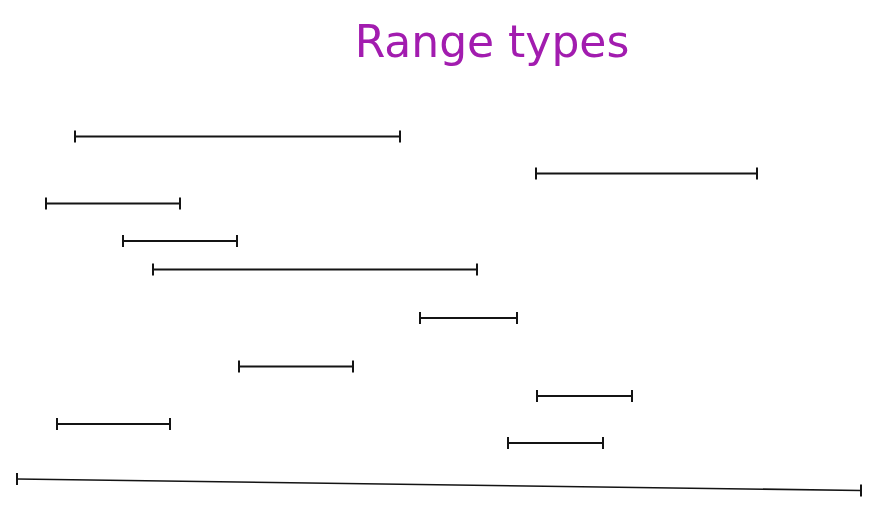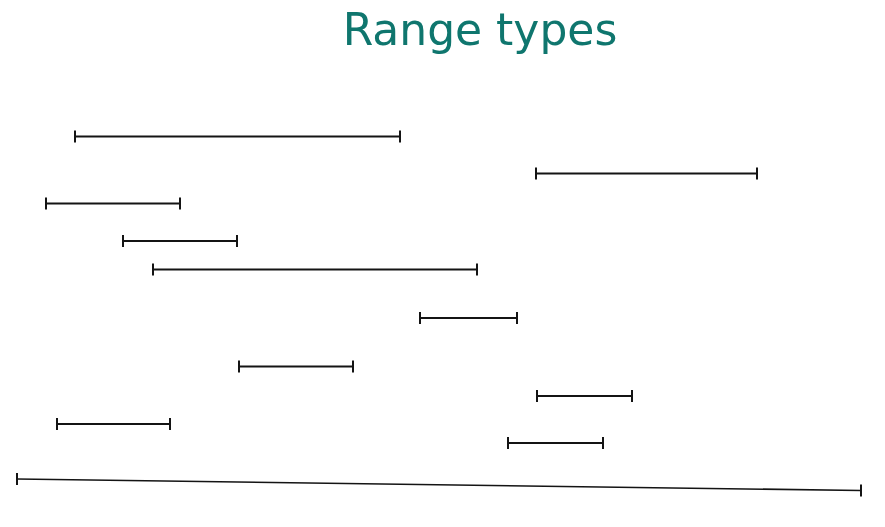--- a/index.html
+++ b/index.html
@@ -13,25 +13,25 @@
     height: 527px;
     background: #ffffff;
     overflow: hidden;
     font-family: "DejaVu Sans", "Liberation Sans", sans-serif;
   }
   .chart-title {
     position: absolute;
     left: 480px;
     top: 5px;
     transform: translateX(-50%);
-    margin: 0;
+    margin: 12px;
     font-size: 44px;
     font-weight: 400;
     line-height: 1.15;
-    color: #0f766e;
+    color: #a21caf;
     white-space: nowrap;
   }
   .plot {
     position: absolute;
     left: 0;
     top: 0;
   }
 </style>
 </head>
 <body>

